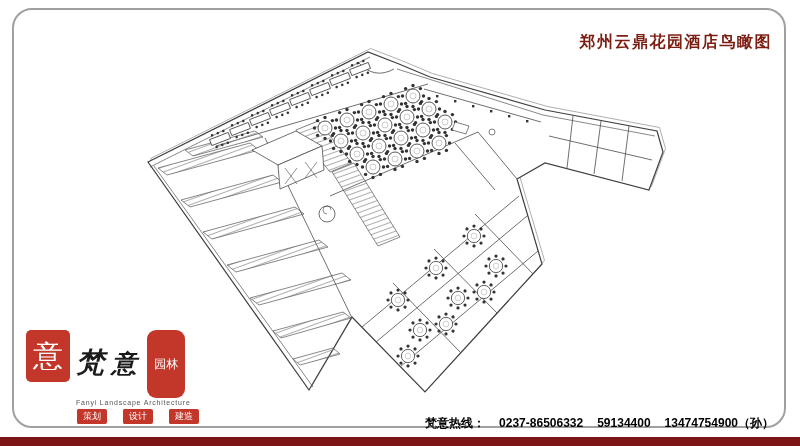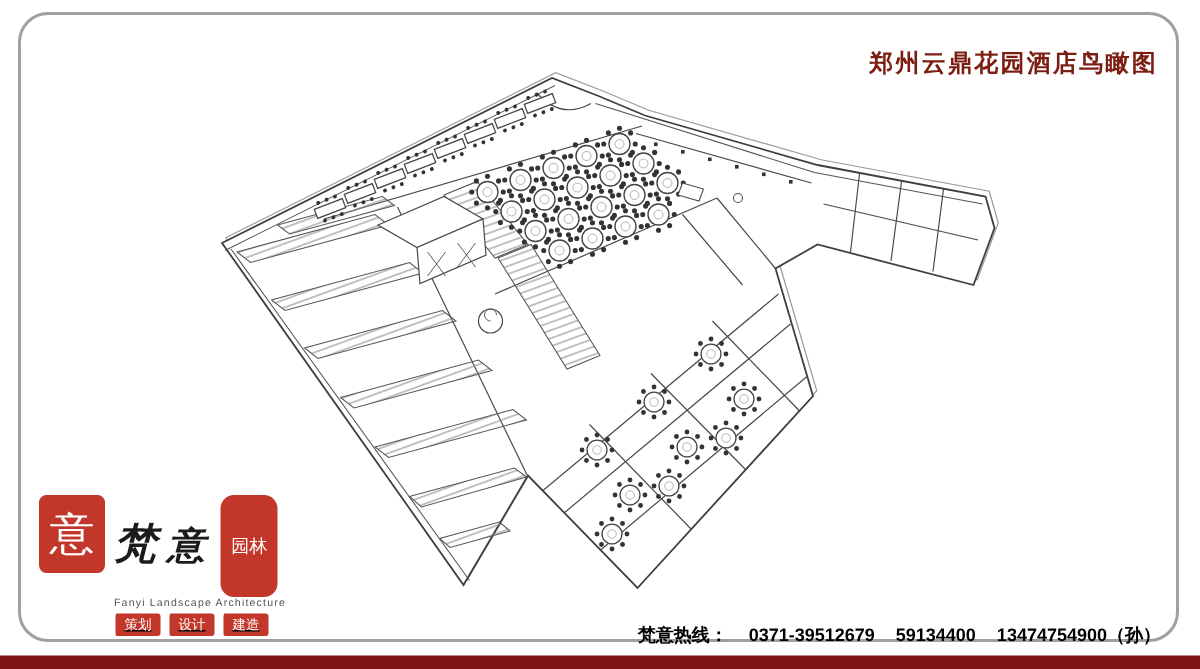--- a/index.html
+++ b/index.html
@@ -42,21 +42,21 @@
   .brand { font-family:"DejaVu Serif", serif; color:#1b1b1b; font-weight:bold; line-height:30px; }
   .bc1 { font-size:28px; font-style:italic; }
   .bc2 { font-size:25px; font-style:italic; margin-left:2px; }
   .suffix {
     display:inline-block; background:var(--seal-red,#c2372a); color:#fff;
     font-size:12px; padding:19px 7px; border-radius:9px; margin-left:5px;
     vertical-align:4px; font-style:normal; font-weight:normal;
     font-family:"Liberation Sans", sans-serif;
   }
   .english { font-size:7px; color:#555; letter-spacing:0.8px; margin-top:1px; white-space:nowrap; }
-  .tags { display:flex; gap:5px; margin-top:3px;text-decoration:underline; }
+  .tags { display:flex; gap:15px; margin-top:3px; }
   .tag {
     background:var(--seal-red,#c2372a); color:#fff; font-size:9px;
     padding:1px 6px; border-radius:2px;
     border-left:1px solid #fff;
   }
 </style>
 </head>
 <body>
 
 <div class="frame"></div>
@@ -219,16 +219,16 @@
     <div class="english">Fanyi  Landscape  Architecture</div>
     <div class="tags">
       <span class="tag">策划</span>
       <span class="tag">设计</span>
       <span class="tag">建造</span>
     </div>
   </div>
 </div>
 
 <div class="hotline">
-  <span>梵意热线：</span><span class="num">0371-39512679</span><span class="num">59134400</span><span class="num">13474754900（孙）</span>
+  <span>梵意热线：</span><span class="num">0237-86506332</span><span class="num">59134400</span><span class="num">13474754900（孙）</span>
 </div>
 
 <div class="bottom-bar"></div>
 
 </body></html>

